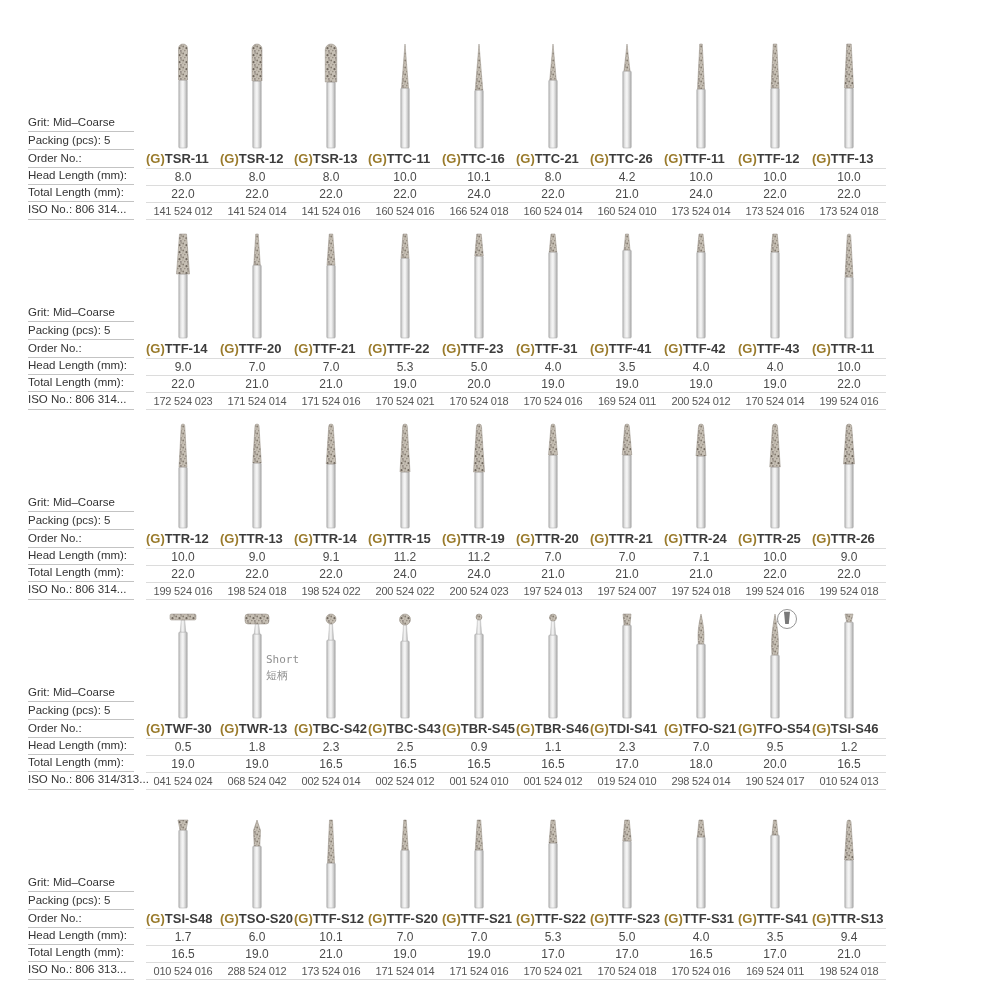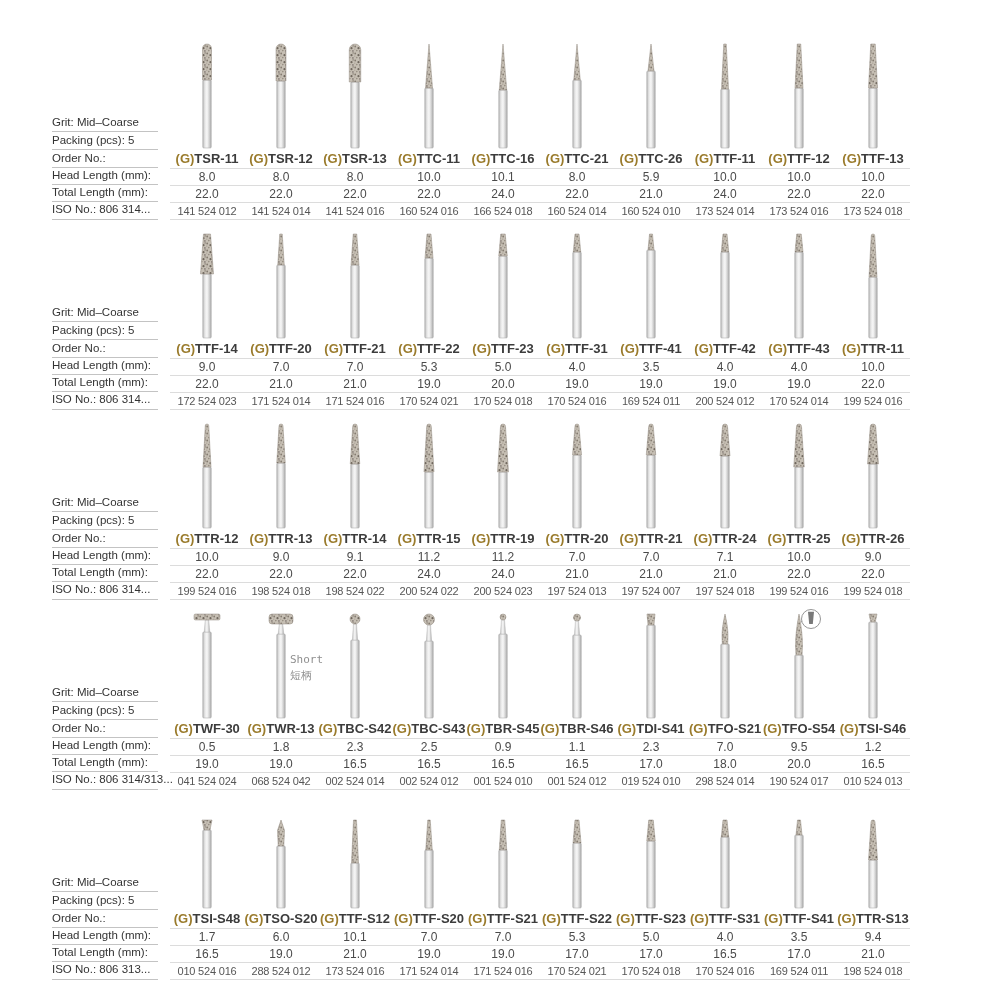--- a/index.html
+++ b/index.html
@@ -1,26 +1,26 @@
 <!DOCTYPE html>
 <html><head>
 <meta charset="utf-8">
 <style>
   html,body{margin:0;padding:0;background:#ffffff;}
   body{width:1000px;height:1000px;font-family:"Liberation Sans",sans-serif;overflow:hidden;}
-  #catalog{padding:34px 0 0 52px;}
+  #catalog{padding:34px 0 0 28px;}
   .row{display:flex;align-items:flex-end;margin-bottom:4px;}
   .labels{width:106px;margin-right:12px;display:flex;flex-direction:column;justify-content:flex-end;}
   .lab{height:17px;box-sizing:border-box;border-bottom:1px solid #c3c3c3;font-size:11.5px;color:#333;line-height:15px;white-space:nowrap;}
   .labels .lab:nth-child(-n+3){height:18px;line-height:16px;}
   .labels .lab:last-child{height:18px;}
   .products{position:relative;display:grid;grid-template-columns:repeat(10,74px);}
   .cell{display:flex;flex-direction:column;}
   .img{height:116px;display:flex;align-items:flex-end;justify-content:center;}
-  .pname{height:18px;box-sizing:border-box;text-align:center;font-size:13px;font-weight:bold;color:#3c3c3c;line-height:17px;white-space:nowrap;}
+  .pname{height:18px;box-sizing:border-box;font-size:13px;font-weight:bold;color:#3c3c3c;line-height:17px;white-space:nowrap;}
   .pval{height:17px;box-sizing:border-box;border-top:1px solid #dcdcdc;text-align:center;font-size:12px;color:#4a4a4a;line-height:16px;}
   .piso{height:18px;box-sizing:border-box;border-top:1px solid #dcdcdc;border-bottom:1px solid #dcdcdc;text-align:center;font-size:11px;color:#565656;line-height:16px;white-space:nowrap;letter-spacing:-0.2px;}
   .note{position:absolute;left:120px;top:48px;width:64px;
         font-family:"DejaVu Sans Mono",monospace;font-size:11px;color:#8f8f8f;line-height:16px;}
 </style>
 </head>
 <body>
 
 <svg aria-hidden="true" style="position:absolute;width:0;height:0">
   <defs>
@@ -127,21 +127,21 @@
           <div class="piso">160 524 014</div>
         </div>
         <div class="cell">
           <div class="img">
             <svg width="44" height="112" viewBox="0 0 44 112">
               <rect x="17.75" y="33" width="8.5" height="77" rx="1" fill="url(#shank)" stroke="#a5a5a5" stroke-width="0.5"></rect>
               <polygon points="22 6 25 33 19 33" fill="url(#grit)" stroke="#938b80" stroke-width="0.5"></polygon>
             </svg>
           </div>
           <div class="pname"><span class="g" style="color: rgb(154, 123, 44);">(G)</span><span>TTC-26</span></div>
-          <div class="pval">5.9</div>
+          <div class="pval">4.2</div>
           <div class="pval">21.0</div>
           <div class="piso">160 524 010</div>
         </div>
         <div class="cell">
           <div class="img">
             <svg width="44" height="112" viewBox="0 0 44 112">
               <rect x="17.75" y="51" width="8.5" height="59" rx="1" fill="url(#shank)" stroke="#a5a5a5" stroke-width="0.5"></rect>
               <polygon points="20.75 6 23.25 6 25.5 51 18.5 51" fill="url(#grit)" stroke="#938b80" stroke-width="0.5"></polygon>
             </svg>
           </div>

